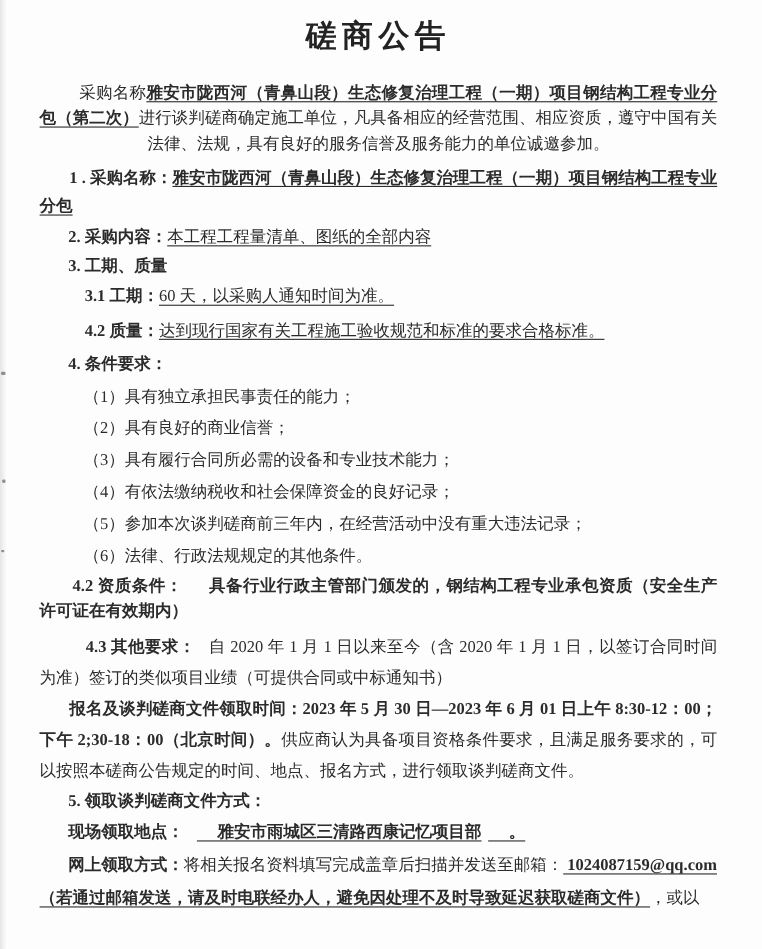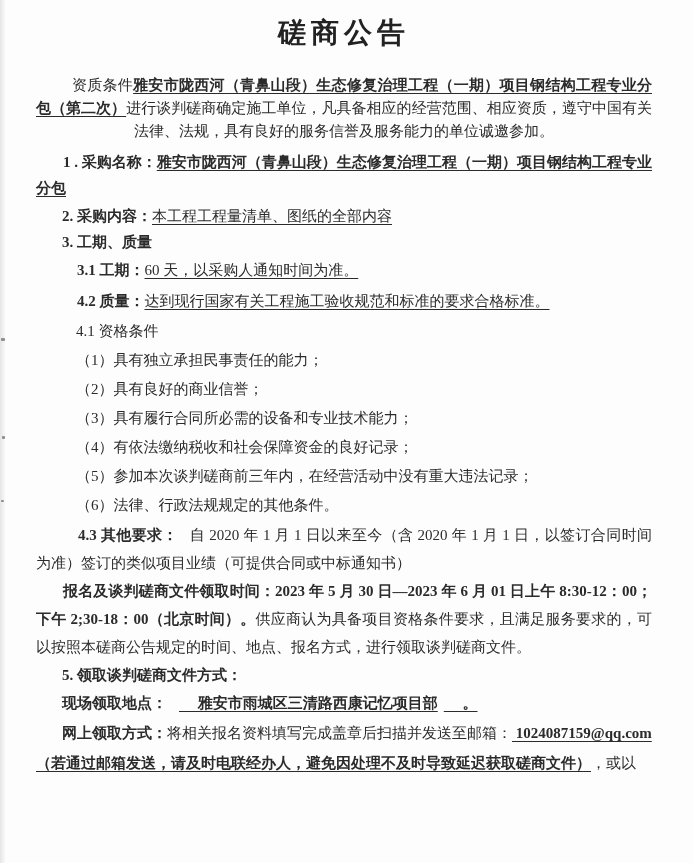--- a/index.html
+++ b/index.html
@@ -65,42 +65,43 @@
 
 <div class="scan-edge"></div>
 <div class="artifact a1"></div>
 <div class="artifact a2"></div>
 <div class="artifact a3"></div>
 
 <div class="page">
 
   <h1 class="doc-title">磋商公告</h1>
 
-  <p class="intro"><span>资质条件</span><span class="b u">雅安市陇西河（青鼻山段）生态修复治理工程（一期）项目钢结构工程专业分包（第二次）</span><span>进行谈判磋商确定施工单位，凡具备相应的经营范围、相应资质，遵守中国有关法律、法规，具有良好的服务信誉及服务能力的单位诚邀参加。</span></p>
+  <p class="intro"><span>采购名称</span><span class="b u">雅安市陇西河（青鼻山段）生态修复治理工程（一期）项目钢结构工程专业分包（第二次）</span><span>进行谈判磋商确定施工单位，凡具备相应的经营范围、相应资质，遵守中国有关法律、法规，具有良好的服务信誉及服务能力的单位诚邀参加。</span></p>
 
   <p class="item1"><span class="b">1 . 采购名称：</span><span class="b u">雅安市陇西河（青鼻山段）生态修复治理工程（一期）项目钢结构工程专业分包</span></p>
 
   <p class="item2"><span class="b">2.  采购内容：</span><span class="u">本工程工程量清单、图纸的全部内容</span></p>
 
   <p class="item3"><span class="b">3. 工期、质量</span></p>
 
   <p class="item3s"><span class="b">3.1 工期：</span><span class="u">60 天，以采购人通知时间为准。</span></p>
 
   <p class="item3s2"><span class="b">4.2 质量：</span><span class="u">达到现行国家有关工程施工验收规范和标准的要求合格标准。</span></p>
 
+  <p class="item4"><span class="b">4. 条件要求：</span></p>
 
-  <p class="item41">4.1 资格条件</p>
 
   <p class="qual">（1）具有独立承担民事责任的能力；</p>
   <p class="qual">（2）具有良好的商业信誉；</p>
   <p class="qual">（3）具有履行合同所必需的设备和专业技术能力；</p>
   <p class="qual">（4）有依法缴纳税收和社会保障资金的良好记录；</p>
   <p class="qual">（5）参加本次谈判磋商前三年内，在经营活动中没有重大违法记录；</p>
   <p class="qual">（6）法律、行政法规规定的其他条件。</p>
 
+  <p class="item42"><span class="b">4.2 资质条件：</span><span class="b gap">具备行业行政主管部门颁发的，钢结构工程专业承包资质（安全生产许可证在有效期内）</span></p>
 
   <p class="item43"><span class="b">4.3 其他要求：</span><span class="gap">自 2020 年 1 月 1 日以来至今（含  2020 年 1 月 1 日，以签订合同时间为准）签订的类似项目业绩（可提供合同或中标通知书）</span></p>
 
   <p class="signup"><span class="b">报名及谈判磋商文件领取时间：</span><span class="b">2023 年 5 月 30 日—2023 年 6 月 01 日上午 8:30-12：00；下午 2;30-18：00（北京时间）。</span><span>供应商认为具备项目资格条件要求，且满足服务要求的，可以按照本磋商公告规定的时间、地点、报名方式，进行领取谈判磋商文件。</span></p>
 
   <p class="item5"><span class="b">5.  领取谈判磋商文件方式：</span></p>
 
   <p class="onsite"><span class="b">现场领取地点：</span><span class="b u lead">　 雅安市雨城区三清路西康记忆项目部</span><span class="b u">　 。</span></p>
 
   <p class="online"><span class="b">网上领取方式：</span><span>将相关报名资料填写完成盖章后扫描并发送至邮箱：</span><span class="b u"> 1024087159@qq.com</span></p>

